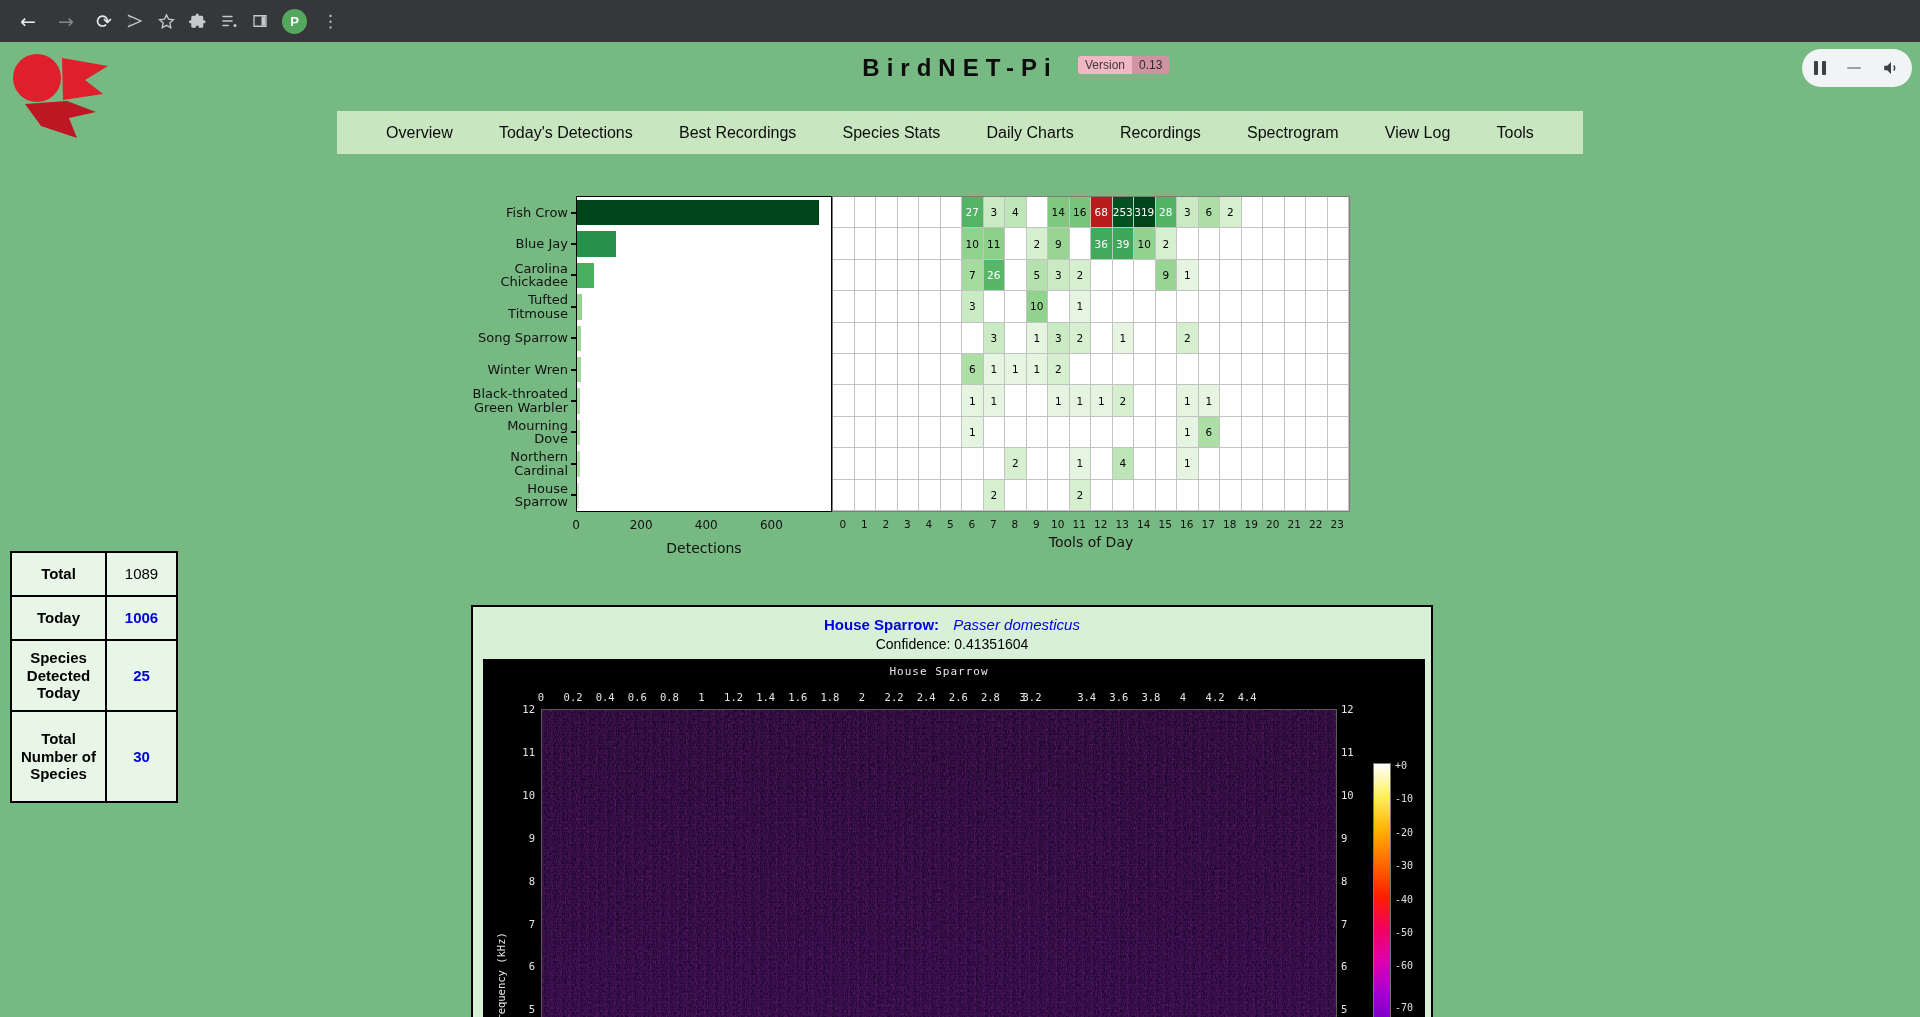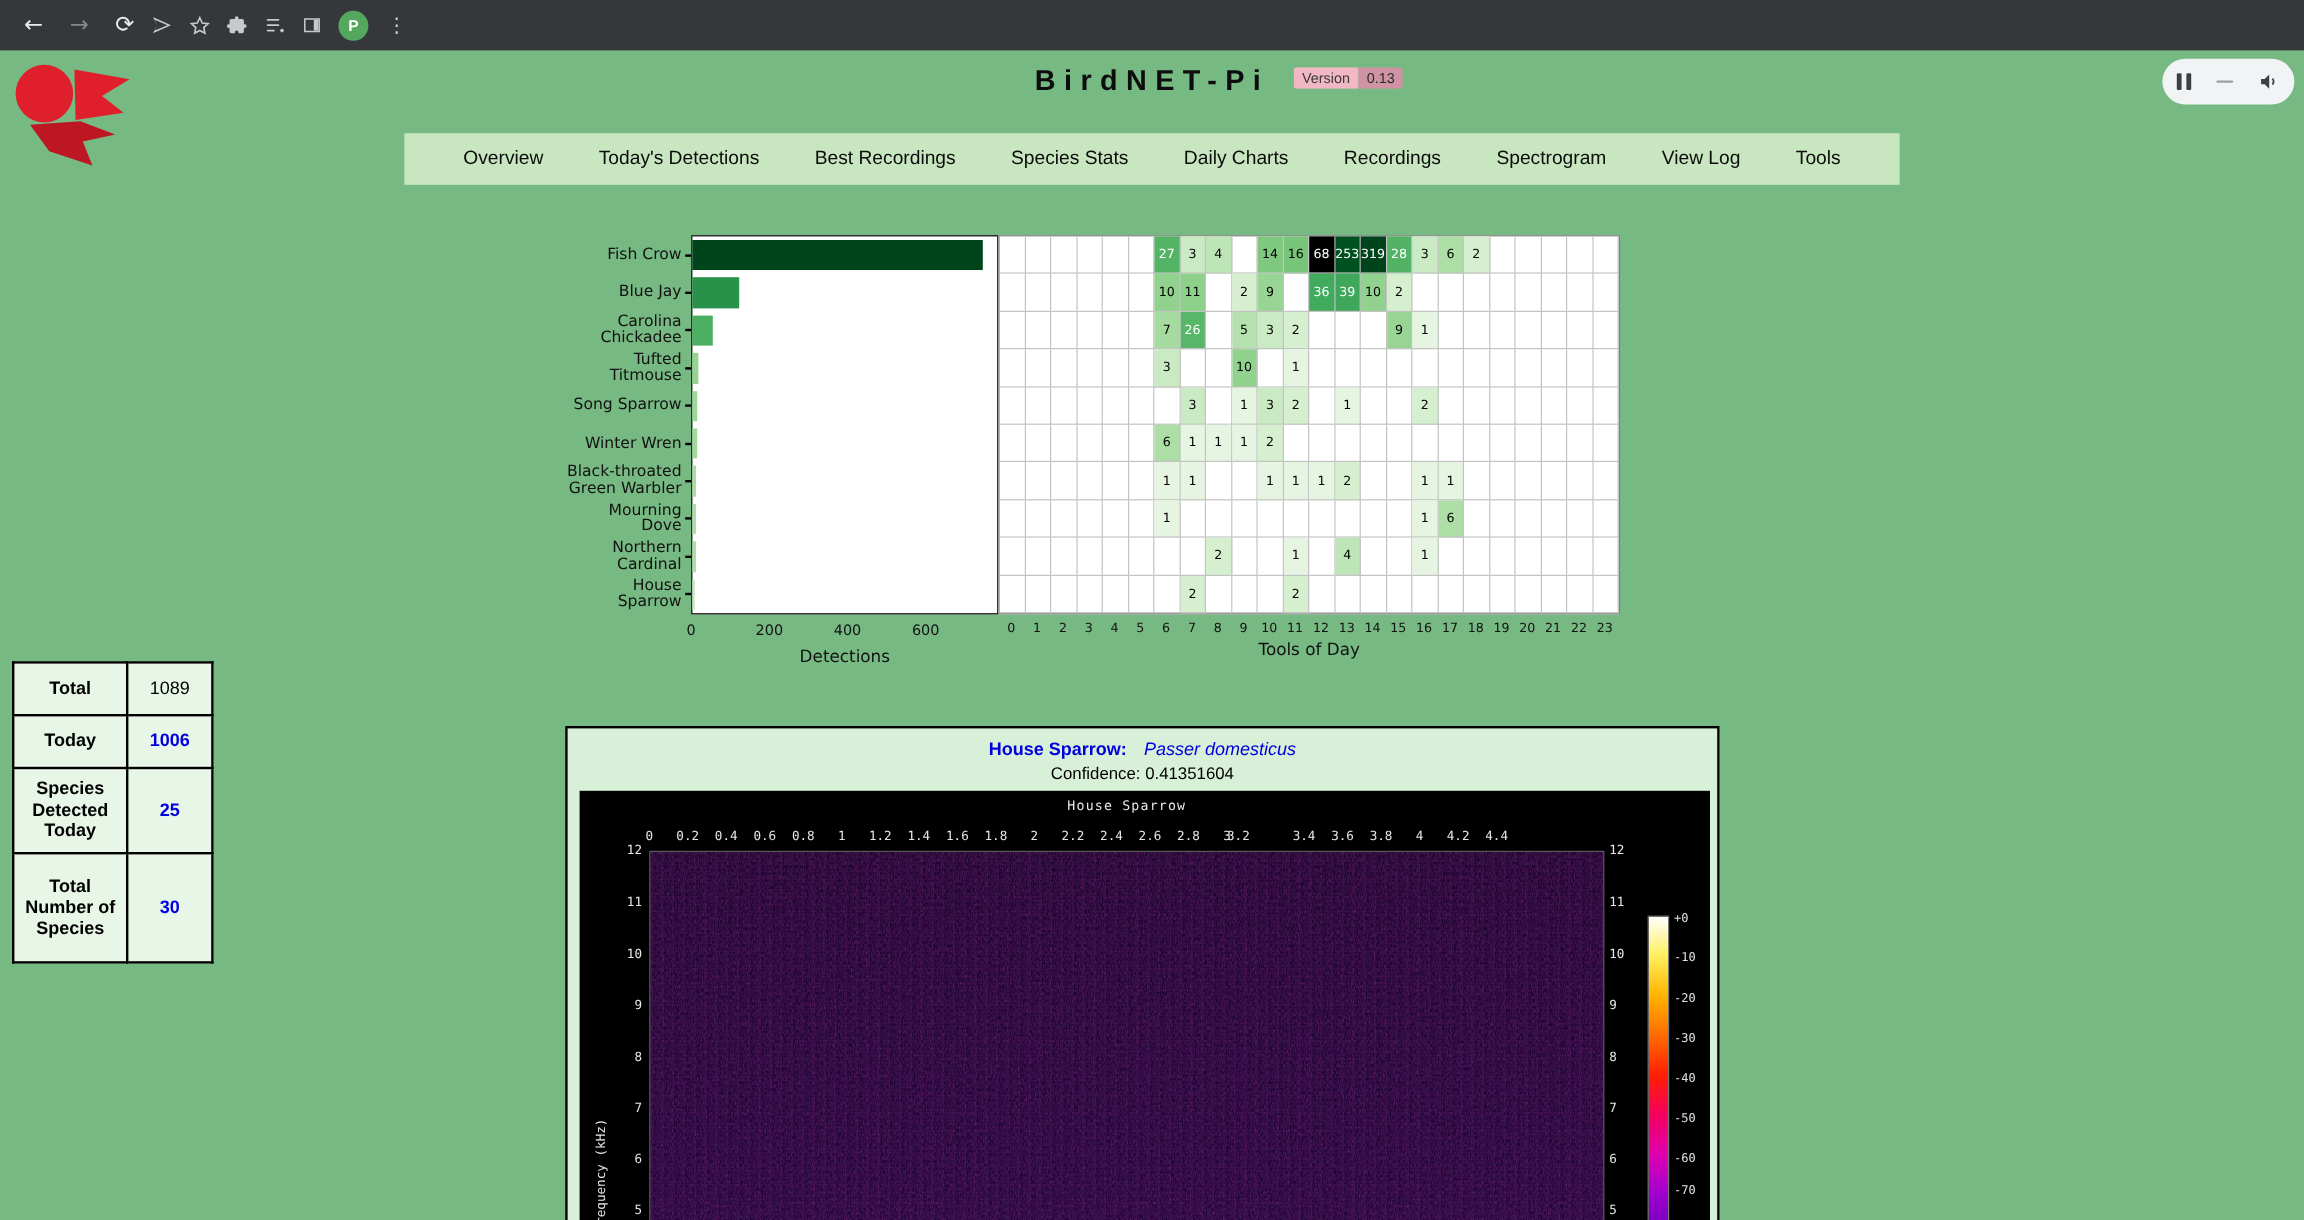--- a/index.html
+++ b/index.html
@@ -234,21 +234,21 @@
         <div class="hcell" style="left: 43px; top: 0px; width: 21.5px; height: 31.4px;"></div>
         <div class="hcell" style="left: 64.5px; top: 0px; width: 21.5px; height: 31.4px;"></div>
         <div class="hcell" style="left: 86px; top: 0px; width: 21.5px; height: 31.4px;"></div>
         <div class="hcell" style="left: 107.5px; top: 0px; width: 21.5px; height: 31.4px;"></div>
         <div class="hcell" style="left: 129px; top: 0px; width: 21.5px; height: 31.4px; background: rgb(84, 180, 102); color: rgb(255, 255, 255);">27</div>
         <div class="hcell" style="left: 150.5px; top: 0px; width: 21.5px; height: 31.4px; background: rgb(201, 234, 194); color: rgb(0, 0, 0);">3</div>
         <div class="hcell" style="left: 172px; top: 0px; width: 21.5px; height: 31.4px; background: rgb(190, 229, 183); color: rgb(0, 0, 0);">4</div>
         <div class="hcell" style="left: 193.5px; top: 0px; width: 21.5px; height: 31.4px;"></div>
         <div class="hcell" style="left: 215px; top: 0px; width: 21.5px; height: 31.4px; background: rgb(127, 201, 127); color: rgb(0, 0, 0);">14</div>
         <div class="hcell" style="left: 236.5px; top: 0px; width: 21.5px; height: 31.4px; background: rgb(119, 197, 121); color: rgb(0, 0, 0);">16</div>
-        <div class="hcell" style="left: 258px; top: 0px; width: 21.5px; height: 31.4px; background: #000000; color: rgb(255, 255, 255);">68</div>
+        <div class="hcell" style="left: 258px; top: 0px; width: 21.5px; height: 31.4px; background: #b91c1c; color: rgb(255, 255, 255);">68</div>
         <div class="hcell" style="left: 279.5px; top: 0px; width: 21.5px; height: 31.4px; background: rgb(0, 81, 32); color: rgb(255, 255, 255);">253</div>
         <div class="hcell" style="left: 301px; top: 0px; width: 21.5px; height: 31.4px; background: rgb(0, 68, 27); color: rgb(255, 255, 255);">319</div>
         <div class="hcell" style="left: 322.5px; top: 0px; width: 21.5px; height: 31.4px; background: rgb(82, 179, 101); color: rgb(255, 255, 255);">28</div>
         <div class="hcell" style="left: 344px; top: 0px; width: 21.5px; height: 31.4px; background: rgb(201, 234, 194); color: rgb(0, 0, 0);">3</div>
         <div class="hcell" style="left: 365.5px; top: 0px; width: 21.5px; height: 31.4px; background: rgb(172, 222, 166); color: rgb(0, 0, 0);">6</div>
         <div class="hcell" style="left: 387px; top: 0px; width: 21.5px; height: 31.4px; background: rgb(213, 239, 207); color: rgb(0, 0, 0);">2</div>
         <div class="hcell" style="left: 408.5px; top: 0px; width: 21.5px; height: 31.4px;"></div>
         <div class="hcell" style="left: 430px; top: 0px; width: 21.5px; height: 31.4px;"></div>
         <div class="hcell" style="left: 451.5px; top: 0px; width: 21.5px; height: 31.4px;"></div>
         <div class="hcell" style="left: 473px; top: 0px; width: 21.5px; height: 31.4px;"></div>
@@ -594,18 +594,18 @@
       </div>
       <div class="spec-cbar"></div>
       <div class="spec-cticks" id="specCTicks">
           <span style="top: 101px;">+0</span>
           <span style="top: 134.4px;">-10</span>
           <span style="top: 167.8px;">-20</span>
           <span style="top: 201.2px;">-30</span>
           <span style="top: 234.6px;">-40</span>
           <span style="top: 268px;">-50</span>
           <span style="top: 301.4px;">-60</span>
-          <span style="top: 328px;">-70</span>
+          <span style="top: 343px;">-70</span>
         </div>
     </div>
   </div>
 
 </div>
 
 </body></html>

